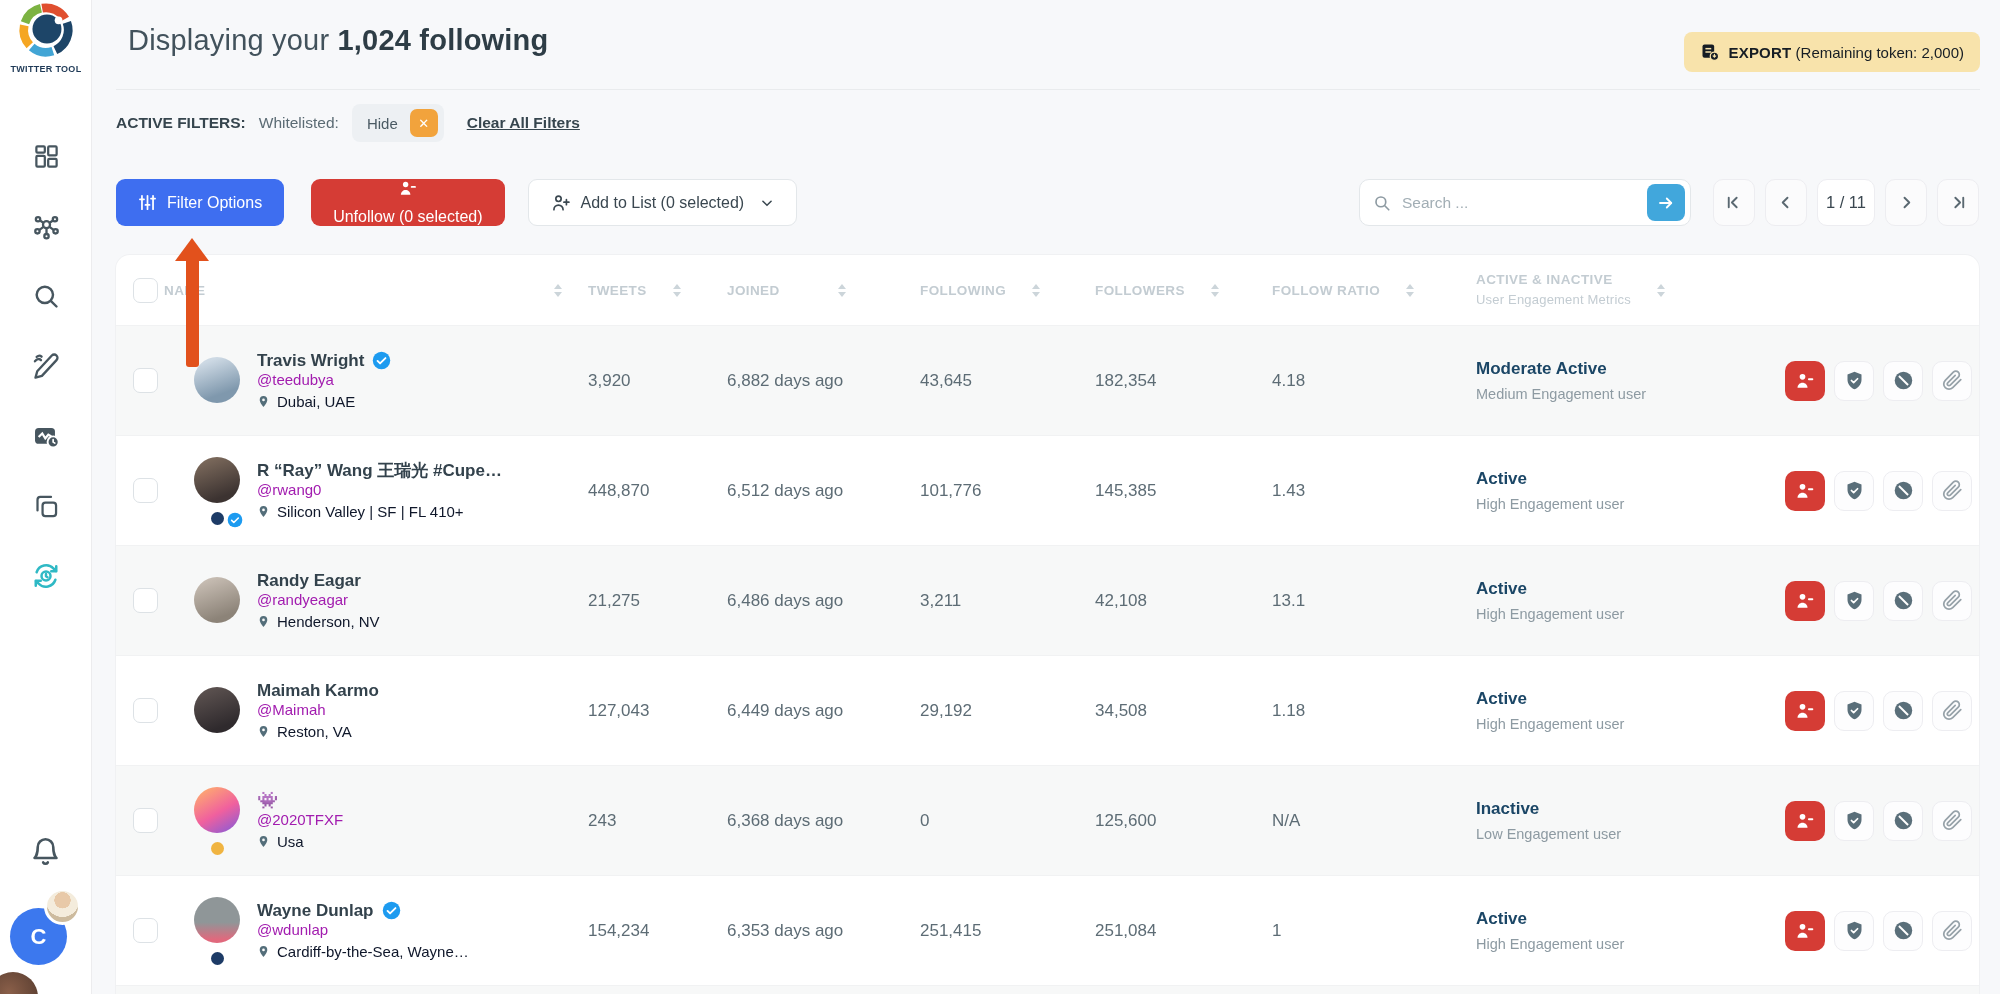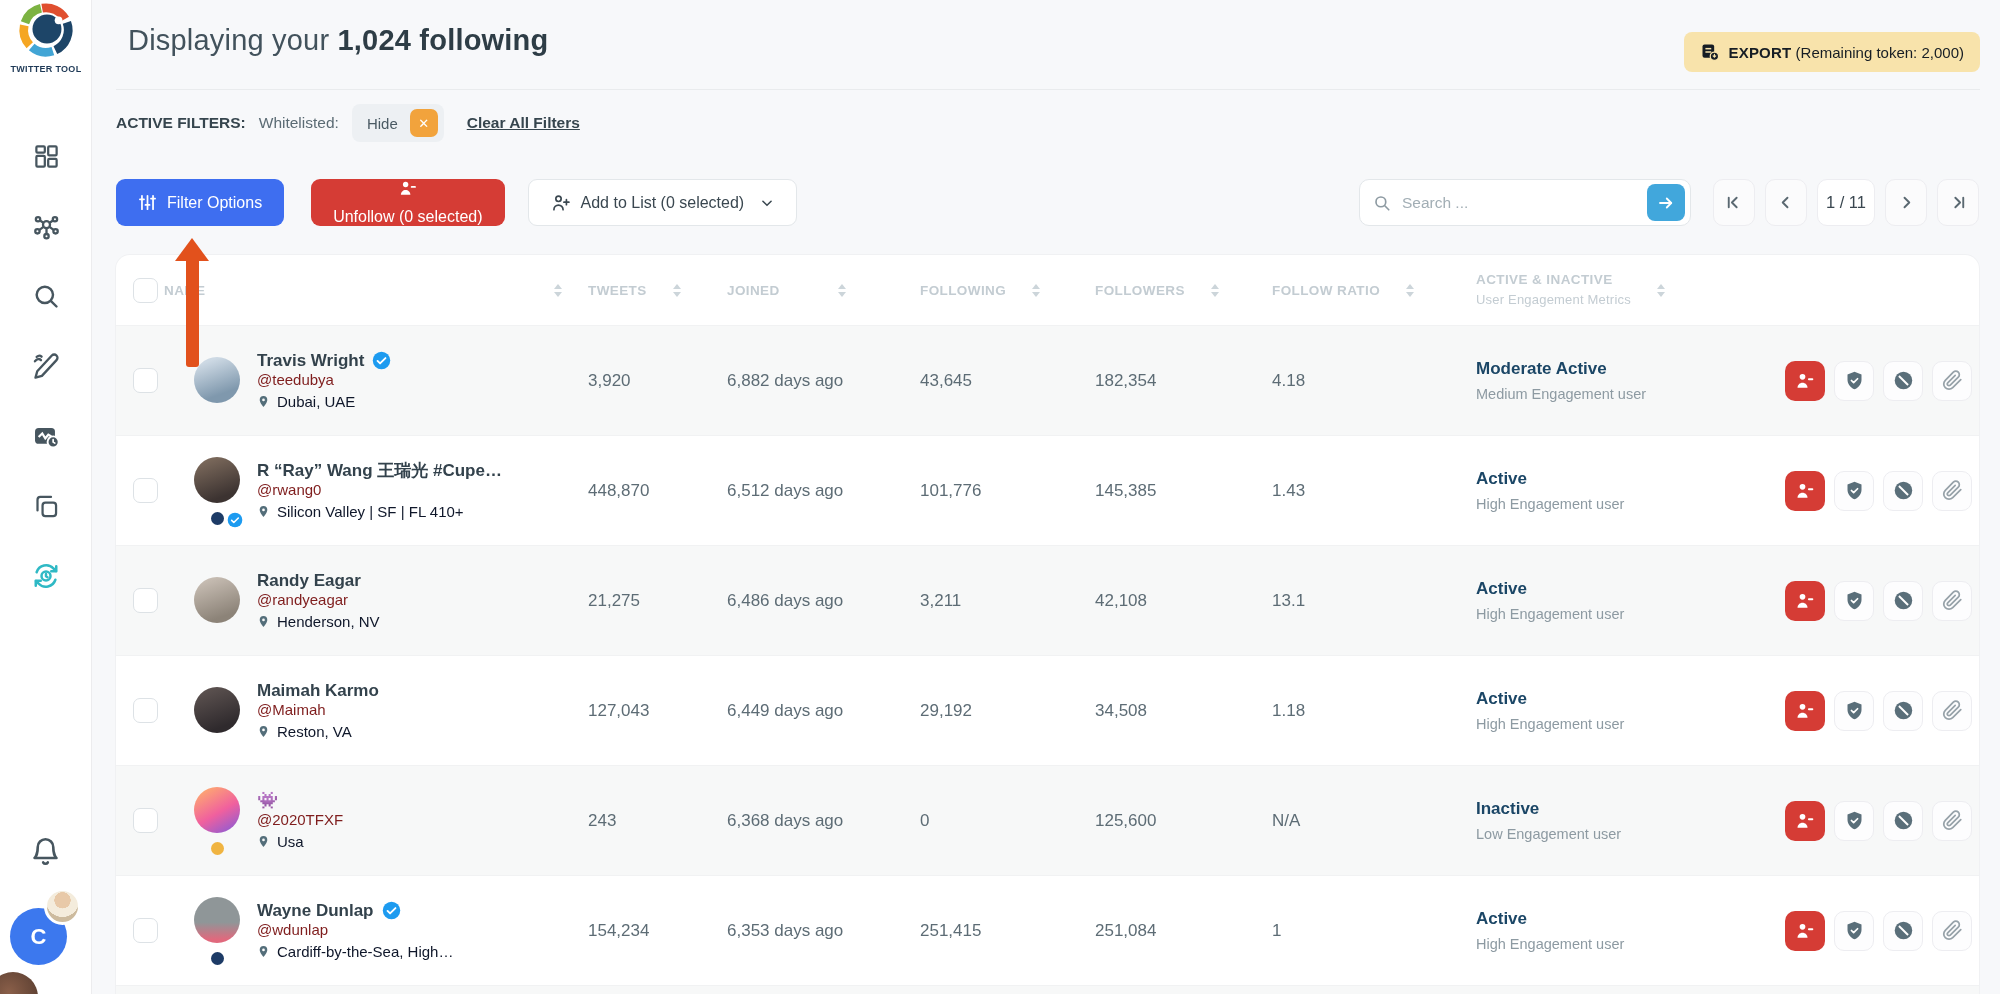--- a/index.html
+++ b/index.html
@@ -82,21 +82,21 @@
   .av-2 { background:linear-gradient(160deg,#c8beb4 10%,#8c8378 80%); }
   .av-3 { background:linear-gradient(160deg,#5c5250 10%,#2f2a2d 80%); }
   .av-4 { background:linear-gradient(150deg,#ffb06c 5%,#f0609e 55%,#8a5bd6 95%); }
   .av-5 { background:linear-gradient(180deg,#8f9698 55%,#e0697d 92%); }
   .avatar-badge { position:absolute; right:-3px; bottom:-3px; line-height:0; }
   .dot { width:13px; height:13px; border-radius:50%; margin-top:9px; }
   .dot-navy { background:#1d3b66; }
   .dot-orange { background:#f0b441; }
   .who { display:flex; flex-direction:column; min-width:0; }
   .nm { font-size:17px; font-weight:700; color:#33424c; display:flex; align-items:center; gap:8px; line-height:1.2; white-space:nowrap; }
-  .hd { font-size:15px; color:#7f1d1d; margin-top:0; }
+  .hd { font-size:15px; color:#a21caf; margin-top:0; }
   .loc { font-size:15px; color:#0f172a; margin-top:5px; display:flex; align-items:center; gap:7px; white-space:nowrap; }
   .c-num { font-size:17px; color:#5d6c75; }
   .c-status .st { font-size:17px; font-weight:700; color:#1b4666; }
   .c-status .st-sub { font-size:14.5px; color:#8d9aa2; margin-top:7px; }
   .c-actions { display:flex; gap:9px; }
   .act { width:40px; height:40px; border-radius:10px; display:flex; align-items:center; justify-content:center; cursor:pointer; }
   .act-red { background:#d53c35; }
   .act-light { background:#fdfdfe; border:1px solid #ededf1; }
 
   
@@ -679,21 +679,21 @@
             <svg width="19" height="19" viewBox="0 0 24 24">
                 <circle cx="12" cy="12" r="11" fill="#1d9bf0"></circle>
                 <path d="M7 12.5l3.2 3.2L17 9" stroke="#fff" stroke-width="2.4" fill="none" stroke-linecap="round" stroke-linejoin="round"></path>
               </svg>
           </span>
           <span class="hd">@wdunlap</span>
           <span class="loc">
             <svg width="13" height="15" viewBox="0 0 24 24" fill="#546e7a">
                 <path d="M12 2a7 7 0 0 0-7 7c0 5 7 13 7 13s7-8 7-13a7 7 0 0 0-7-7zm0 9.5A2.5 2.5 0 1 1 12 6.5a2.5 2.5 0 0 1 0 5z"></path>
               </svg>
-            <span>Cardiff-by-the-Sea, High…</span>
+            <span>Cardiff-by-the-Sea, Wayne…</span>
           </span>
         </span>
       </div>
       <div class="c-num">154,234</div>
       <div class="c-num">6,353 days ago</div>
       <div class="c-num">251,415</div>
       <div class="c-num">251,084</div>
       <div class="c-num">1</div>
       <div class="c-status">
         <div class="st">Active</div>

